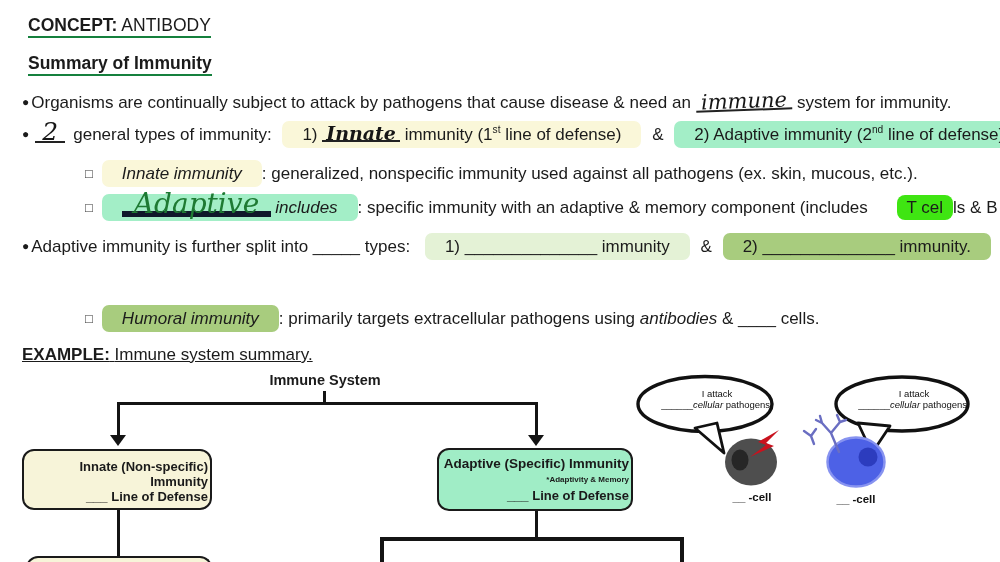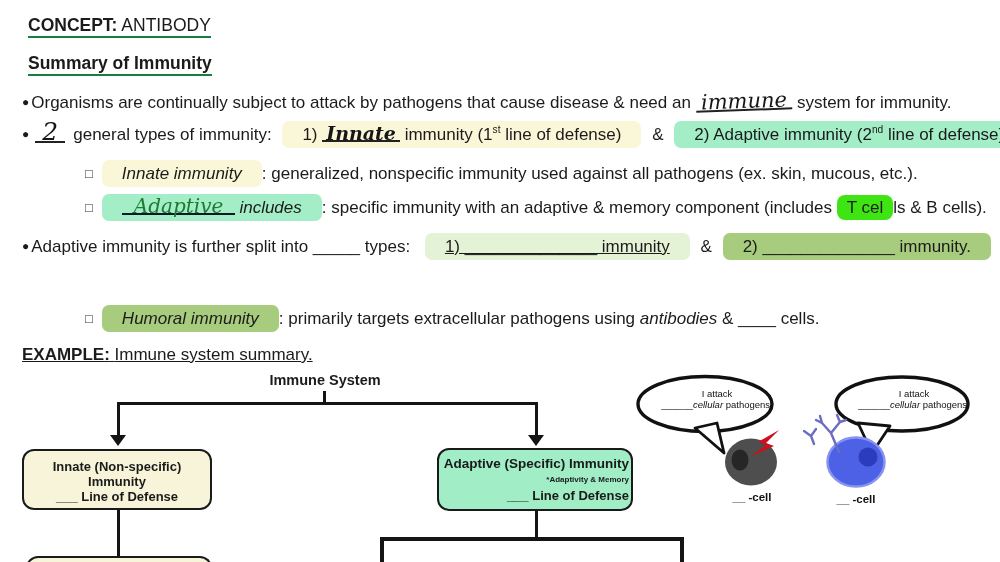--- a/index.html
+++ b/index.html
@@ -10,39 +10,39 @@
   .it{font-style:italic;}
   .ul2{border-bottom:2px solid #15803d;padding-bottom:1px;}
   .bullet{font-size:12px;vertical-align:2px;margin-right:2px;}
   .sq{font-size:13px;vertical-align:1px;margin-right:9px;color:#333;}
   sup{font-size:0.6em;vertical-align:super;line-height:0;}
   .hl{border-radius:7px;padding:4px 20px;}
   .hl-yellow{background:#FAF7D9;}
   .hl-mint{background:#A3EEC7;}
   .hl-pale{background:#E4F2D6;}
   .hl-olive{background:#A8CC7E;}
-  .hl-bright{background:#3FE512;padding:3px 10px;border-radius:8px;}
-  .mL{margin-left:10px;text-decoration:underline;}
+  .hl-bright{background:#3FE512;padding:3px 10px;border-radius:8px;margin-left:24px;}
+  .mL{margin-left:10px;}
   .mLs{margin-left:6px;}
   .hw{font-family:"DejaVu Serif",serif;font-style:italic;color:#161616;}
   .hw-num{display:inline-block;font-size:25px;line-height:18px;min-width:30px;text-align:center;
           border-bottom:2px solid #222;margin:0 8px 0 4px;}
   .hw-immune{display:inline-block;font-size:21px;line-height:15px;border-bottom:2px solid #222;
              padding:0 5px;margin:0 5px;transform:rotate(-2deg);}
   .hw-innate{display:inline-block;font-size:19px;line-height:14px;font-weight:bold;
              border-bottom:2px solid #222;padding:0 4px;}
-  .hw-adaptive{display:inline-block;font-size:20px;line-height:14px;color:#1E7A33;
-               border-bottom:2px solid #0f172a;padding:0 12px;margin-right:4px;}
+  .hw-adaptive{display:inline-block;font-size:28px;line-height:14px;color:#1E7A33;
+               border-bottom:6px solid #0f172a;padding:0 12px;margin-right:4px;}
   
   .dline{position:absolute;background:#141414;}
   .arrow-down{position:absolute;width:0;height:0;border-left:8px solid transparent;
               border-right:8px solid transparent;border-top:11px solid #141414;}
   .dbox{position:absolute;border:2.5px solid #1a1a1a;border-radius:12px;box-sizing:border-box;
         text-align:center;font-weight:bold;color:#1a1a1a;}
-  .box-yellow{background:#F7F4D9;}
+  .box-yellow{background:#F7F4D9;text-align:right;}
   .box-mint{background:#A0EDC6;}
   .root-label{position:absolute;font-weight:bold;font-size:14.5px;text-align:center;}
   .bubble-text{position:absolute;width:154px;text-align:center;font-size:9.5px;line-height:11px;color:#111;}
   .cell-label{position:absolute;width:100px;text-align:center;font-weight:bold;font-size:11.5px;color:#111;}
   svg{position:absolute;}
 </style>
 </head>
 <body>
 
 <div id="page">

